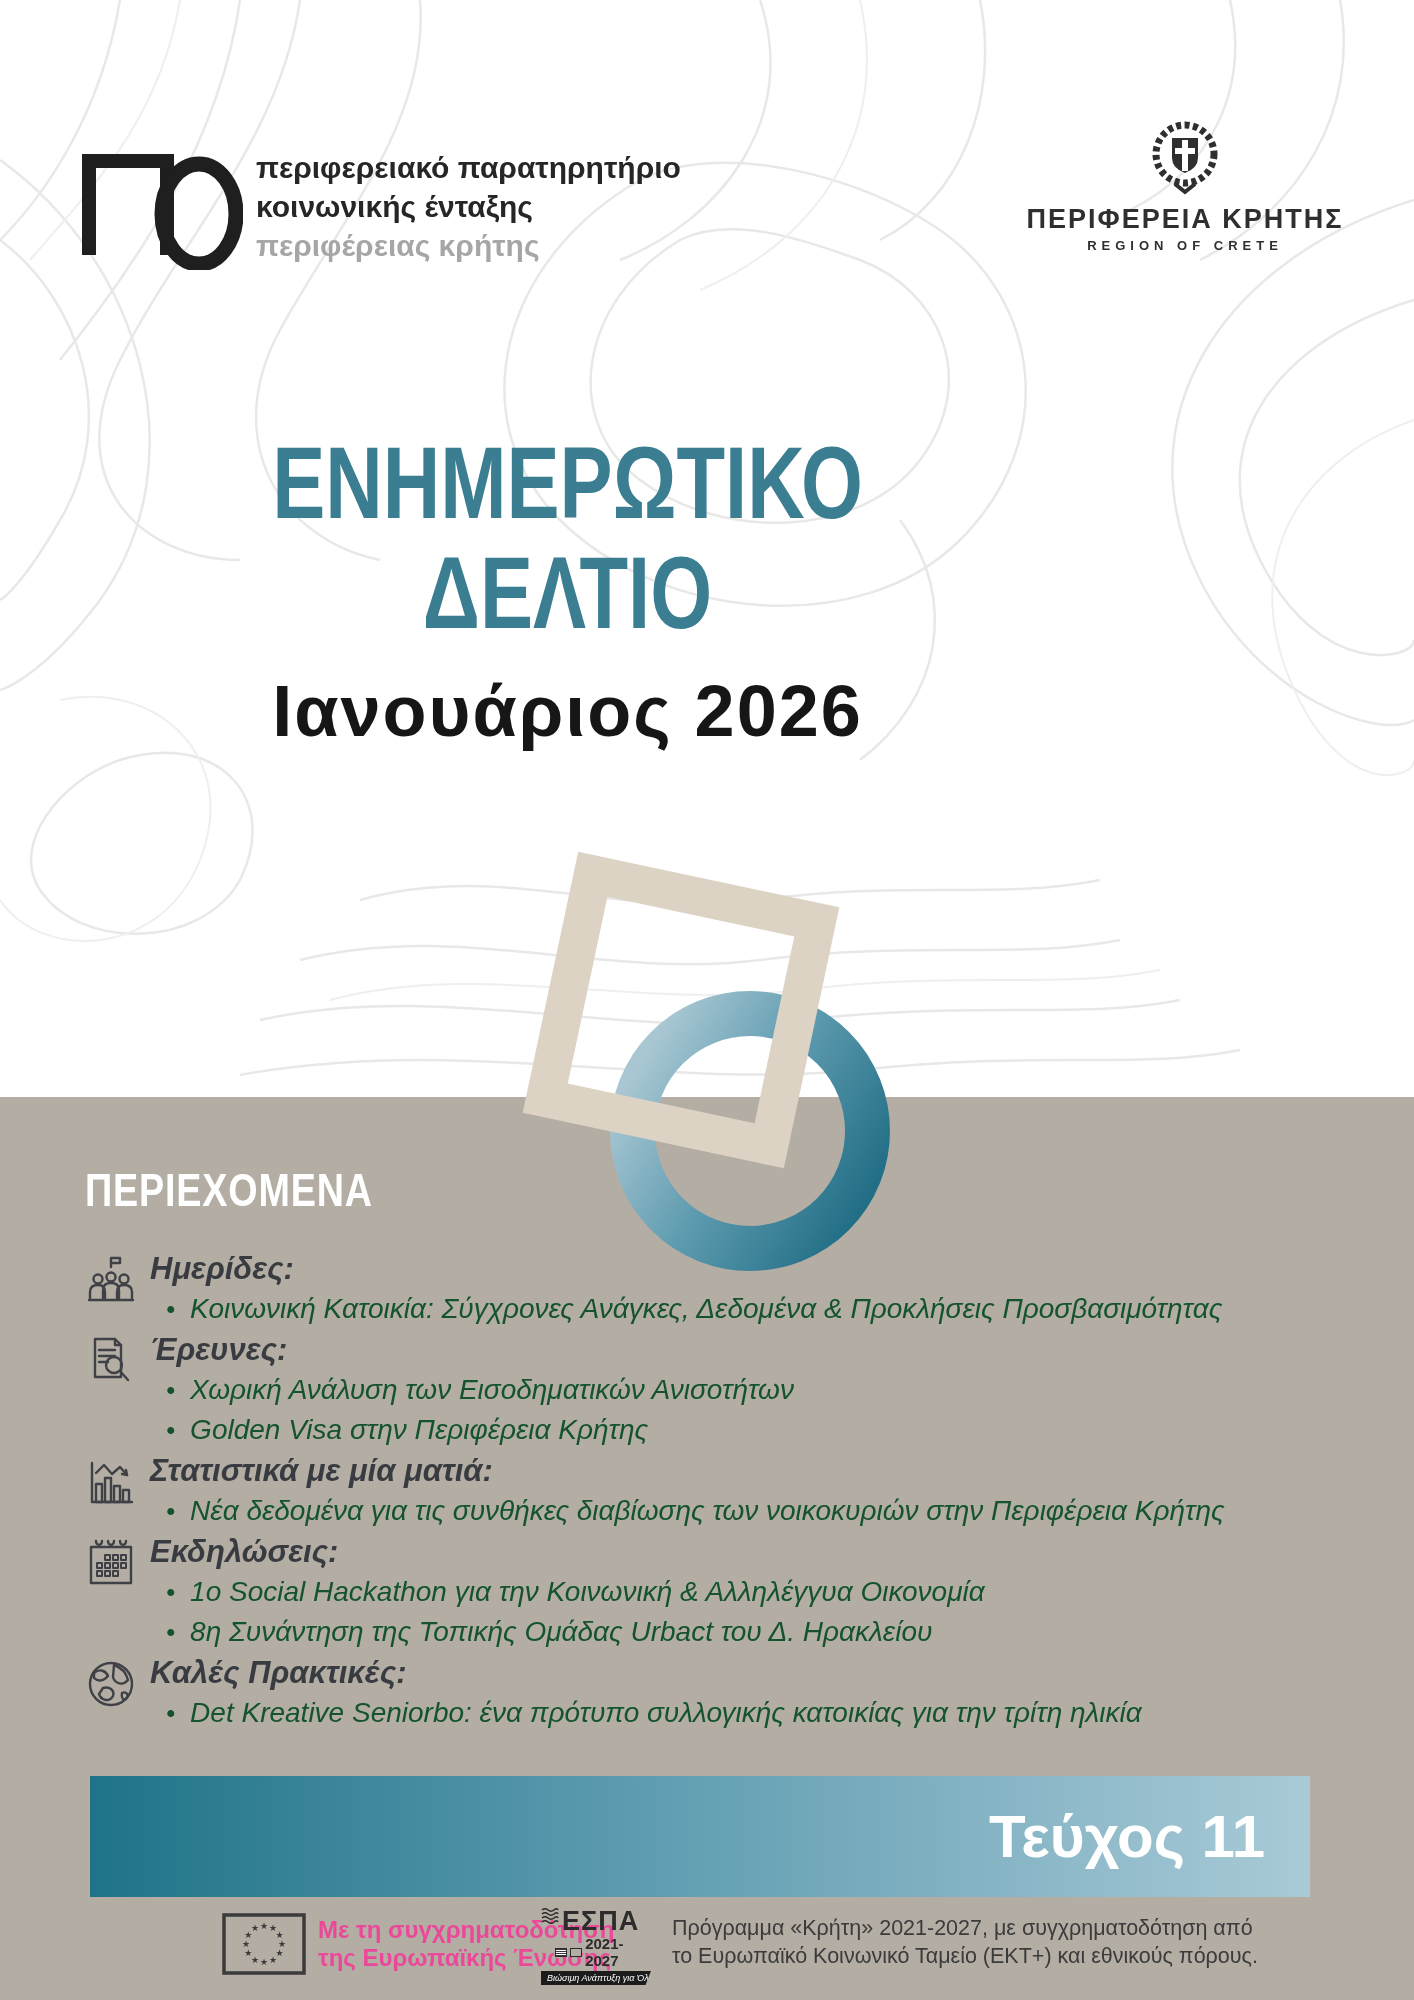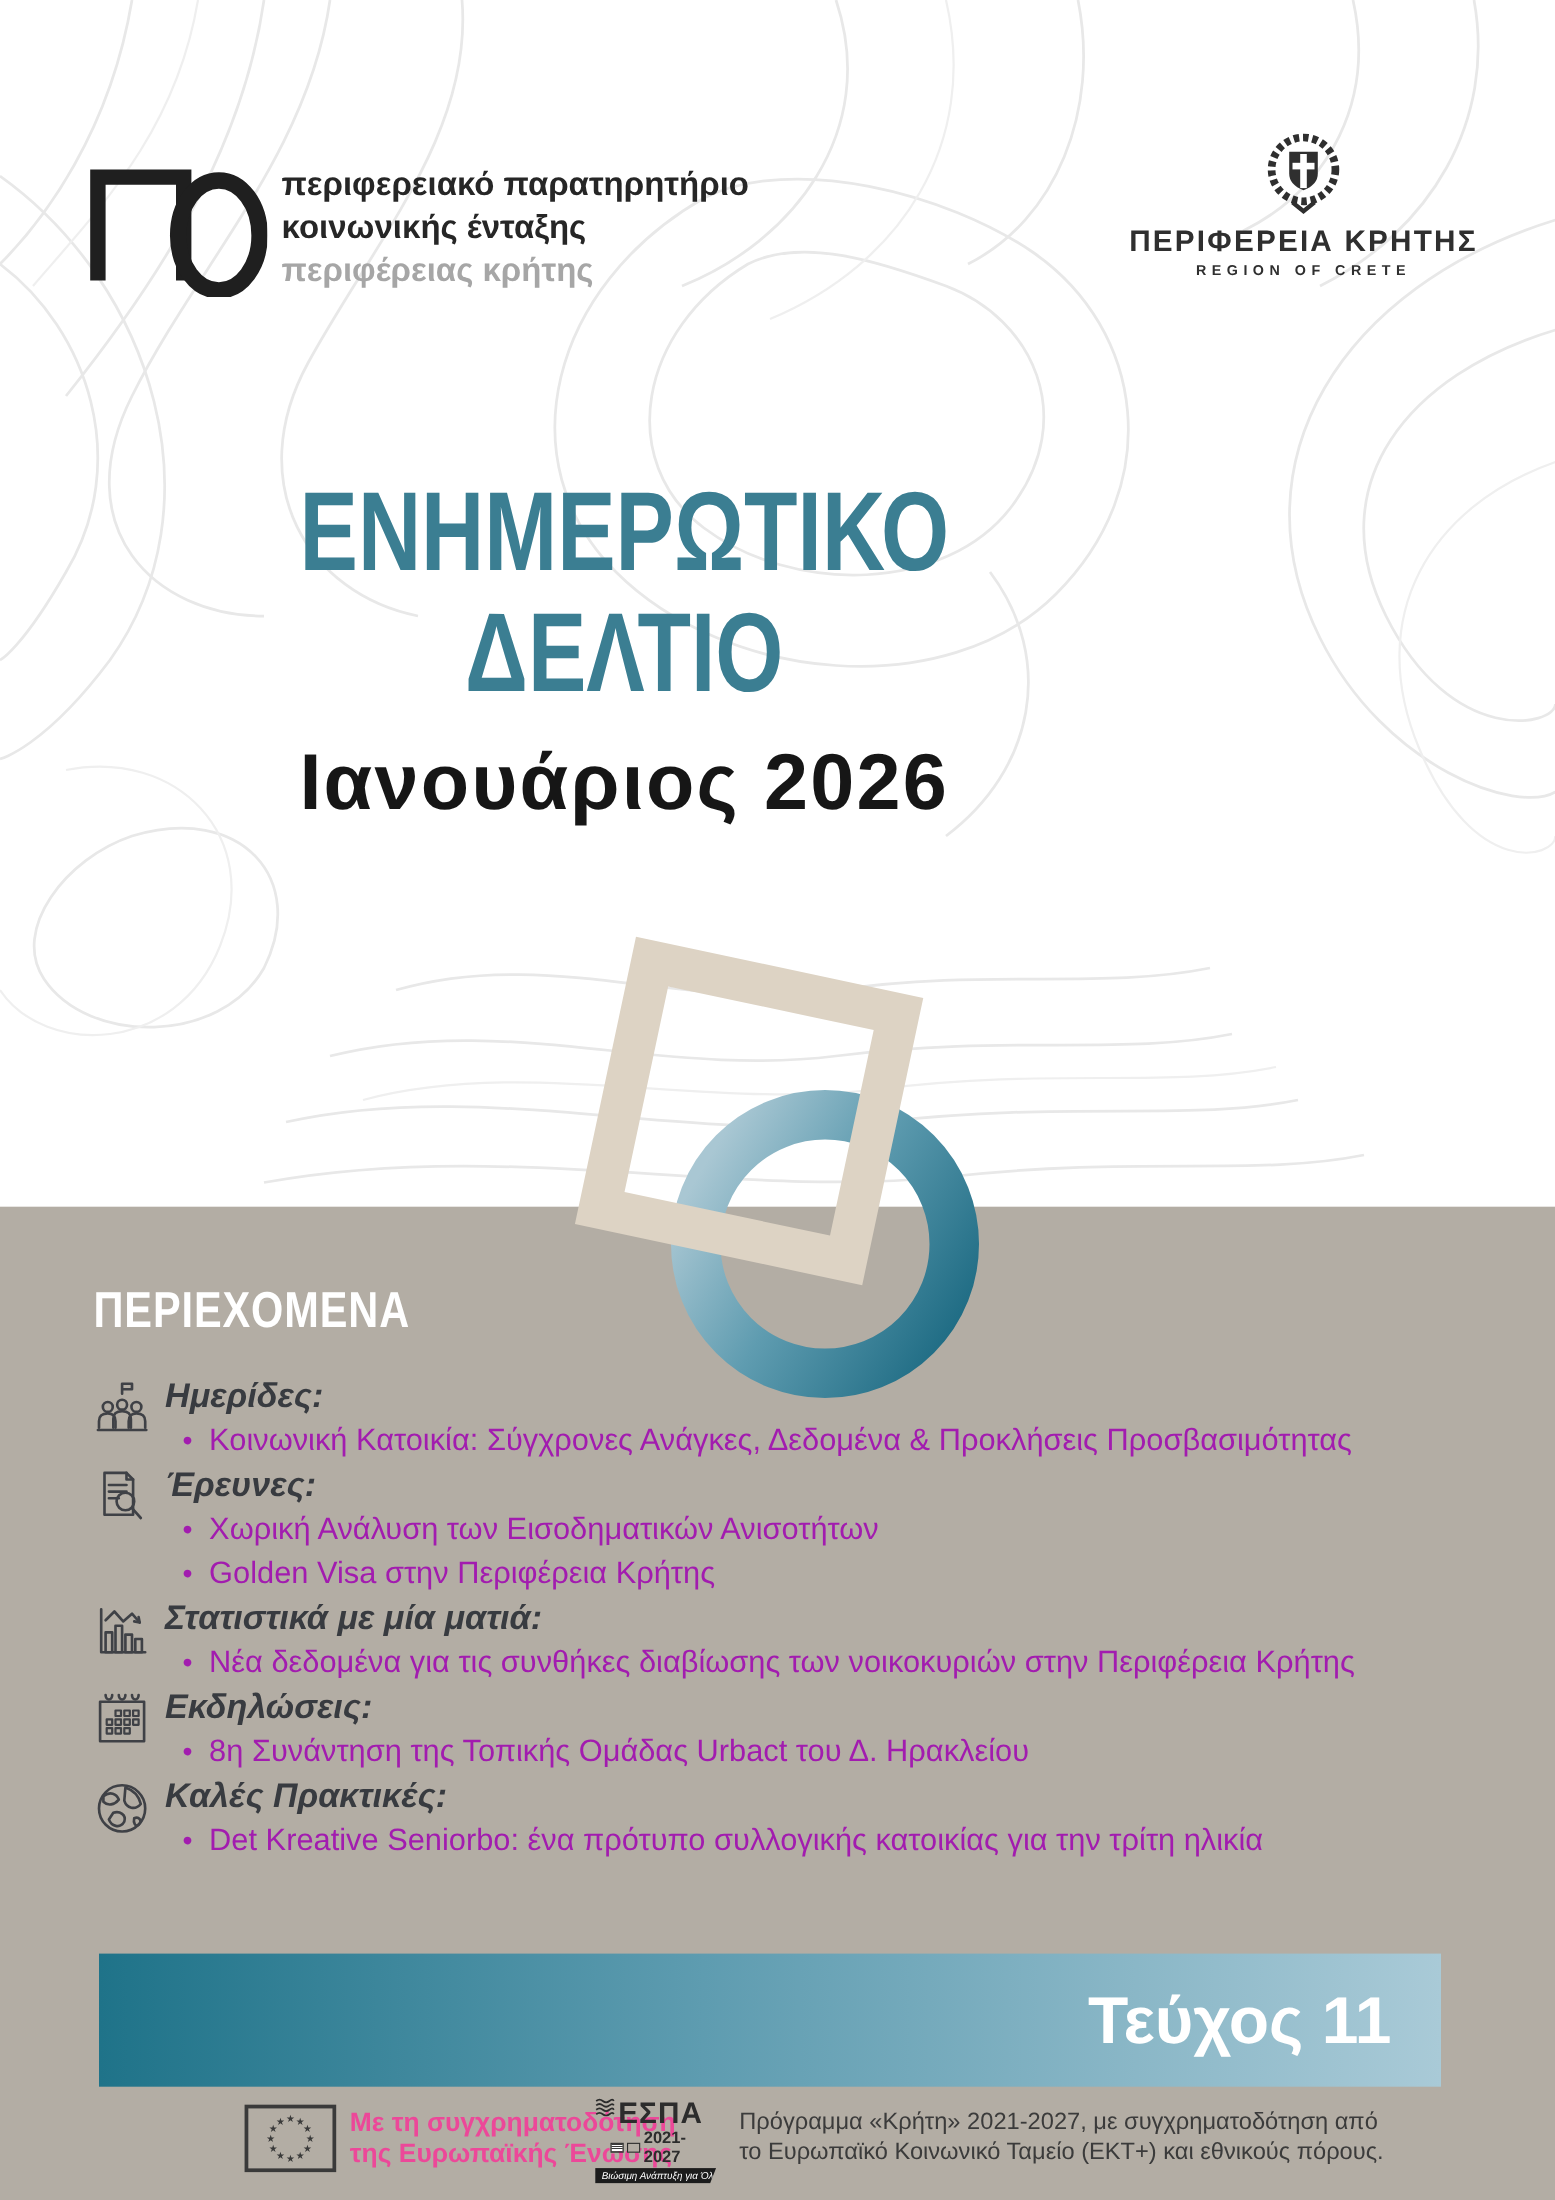--- a/index.html
+++ b/index.html
@@ -37,21 +37,21 @@
   .gray-section{position:absolute;left:0;top:1097px;width:1414px;height:903px;background:var(--gray-bg);z-index:1;}
 
   .contents-heading{position:absolute;left:85px;top:1163px;z-index:3;color:#ffffff;font-weight:bold;
     font-size:46px;transform:scaleX(0.82);transform-origin:left;white-space:nowrap;letter-spacing:1px;}
 
   .contents{position:absolute;left:85px;top:1248px;width:1270px;z-index:3;color:var(--text-dark);}
   .section{position:relative;padding-left:65px;}
   .sec-icon{position:absolute;left:0;top:6px;width:52px;height:52px;color:#3f4146;}
   .sec-icon svg{width:52px;height:52px;}
   .sec-title{font-weight:bold;font-style:italic;font-size:31px;line-height:41px;color:#383b40;}
-  .sec-item{font-size:28px;line-height:39px;padding-left:16px;color:#a21caf;white-space:nowrap;}
+  .sec-item{font-size:28px;line-height:39px;padding-left:16px;color:#14532d;white-space:nowrap;font-style:italic;}
   .sec-item .dot{display:inline-block;margin-right:15px;font-size:26px;}
 
   
   .issue-banner{position:absolute;left:90px;top:1776px;width:1220px;height:121px;z-index:3;
     background:linear-gradient(90deg,var(--banner-left) 0%,#5e9cb0 45%,var(--banner-right) 100%);
     display:flex;align-items:center;justify-content:flex-end;padding-right:45px;}
   .issue-banner .label{color:#ffffff;font-weight:bold;font-size:60px;}
 
   
   .footer{position:absolute;left:0;top:1900px;width:1414px;z-index:3;color:#3a3a3a;}
@@ -200,20 +200,21 @@
       <rect x="12" y="26" width="5" height="5"></rect>
               <rect x="20" y="26" width="5" height="5"></rect>
               <rect x="28" y="26" width="5" height="5"></rect>
               <rect x="36" y="26" width="5" height="5"></rect>
       <rect x="12" y="34" width="5" height="5"></rect>
               <rect x="20" y="34" width="5" height="5"></rect>
               <rect x="28" y="34" width="5" height="5"></rect>
     </g>
           </svg></span>
         <div class="sec-title">Εκδηλώσεις:</div>
+        <div class="sec-item"><span class="dot">•</span><span>1ο Social Hackathon για την Κοινωνική &amp; Αλληλέγγυα Οικονομία</span></div>
         <div class="sec-item"><span class="dot">•</span><span>8η Συνάντηση της Τοπικής Ομάδας Urbact του Δ. Ηρακλείου</span></div>
       </div>
       <div class="section">
         <span class="sec-icon"><svg viewBox="0 0 52 52" fill="none" stroke="currentColor" stroke-width="2.4" stroke-linecap="round" stroke-linejoin="round">
     <circle cx="26" cy="26" r="21"></circle>
     <path d="M9,15 C15,10 21,13 23,18 C19,23 13,24 9,20 Z"></path>
     <path d="M29,7 C35,9 41,14 43,22 C38,28 30,26 28,19 Z"></path>
     <path d="M18,30 C24,28 30,32 28,38 C24,45 16,42 14,36 Z"></path>
     <path d="M37,35 C41,33 45,37 41,41 C38,43 36,39 37,35 Z"></path>
           </svg></span>

